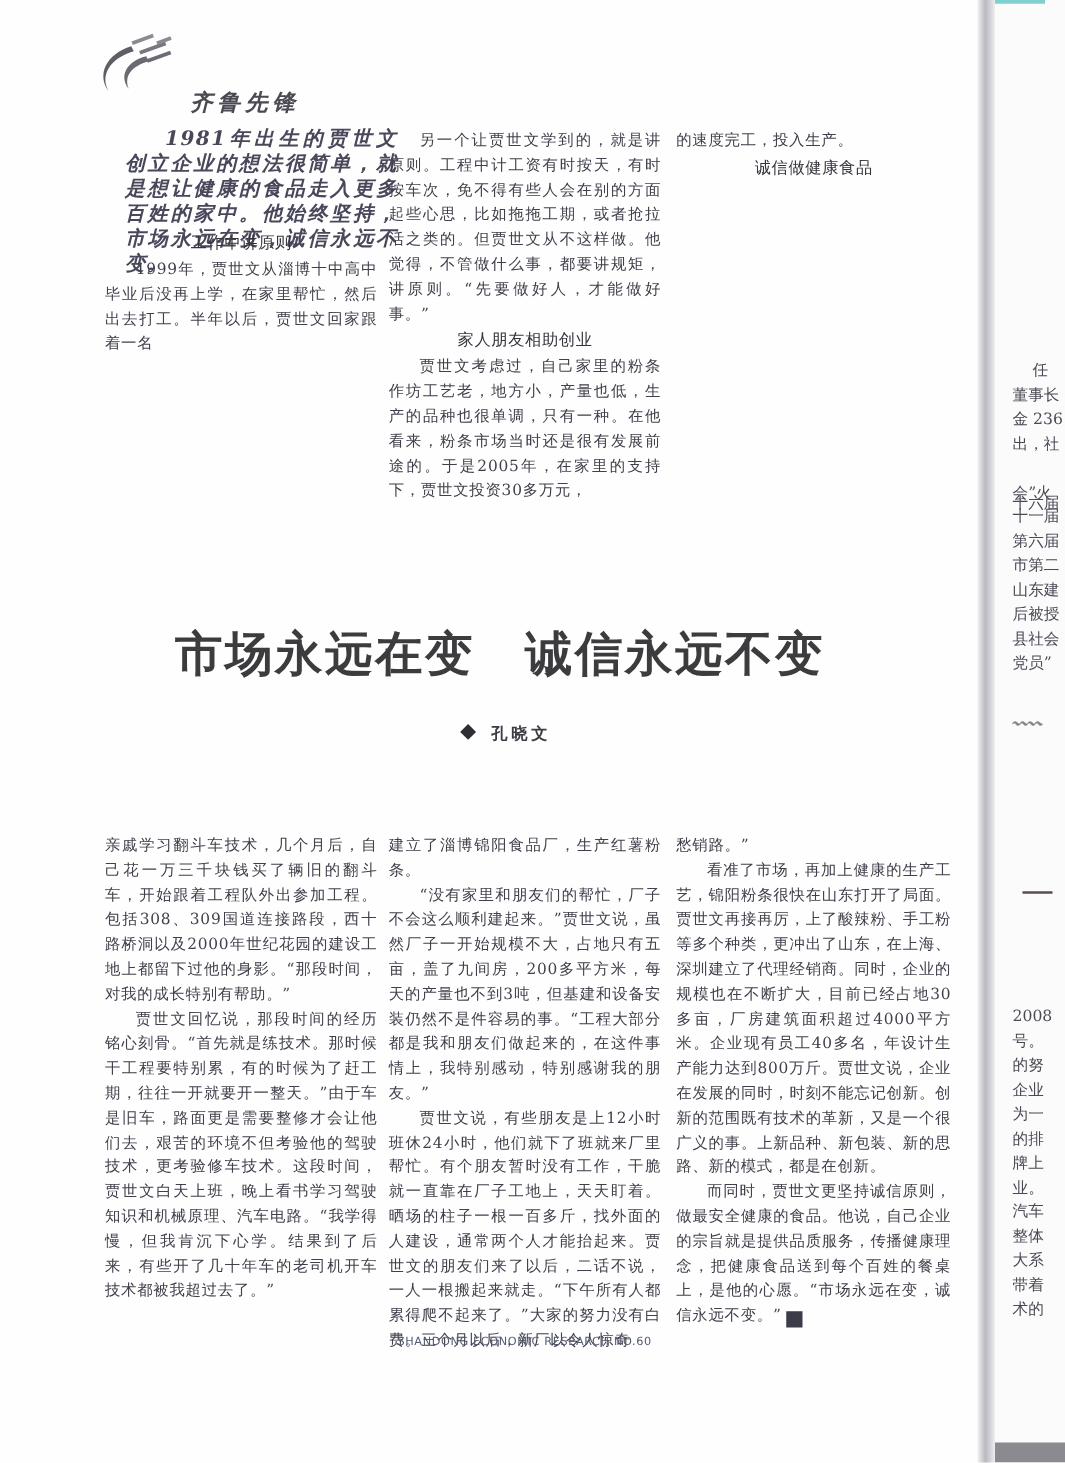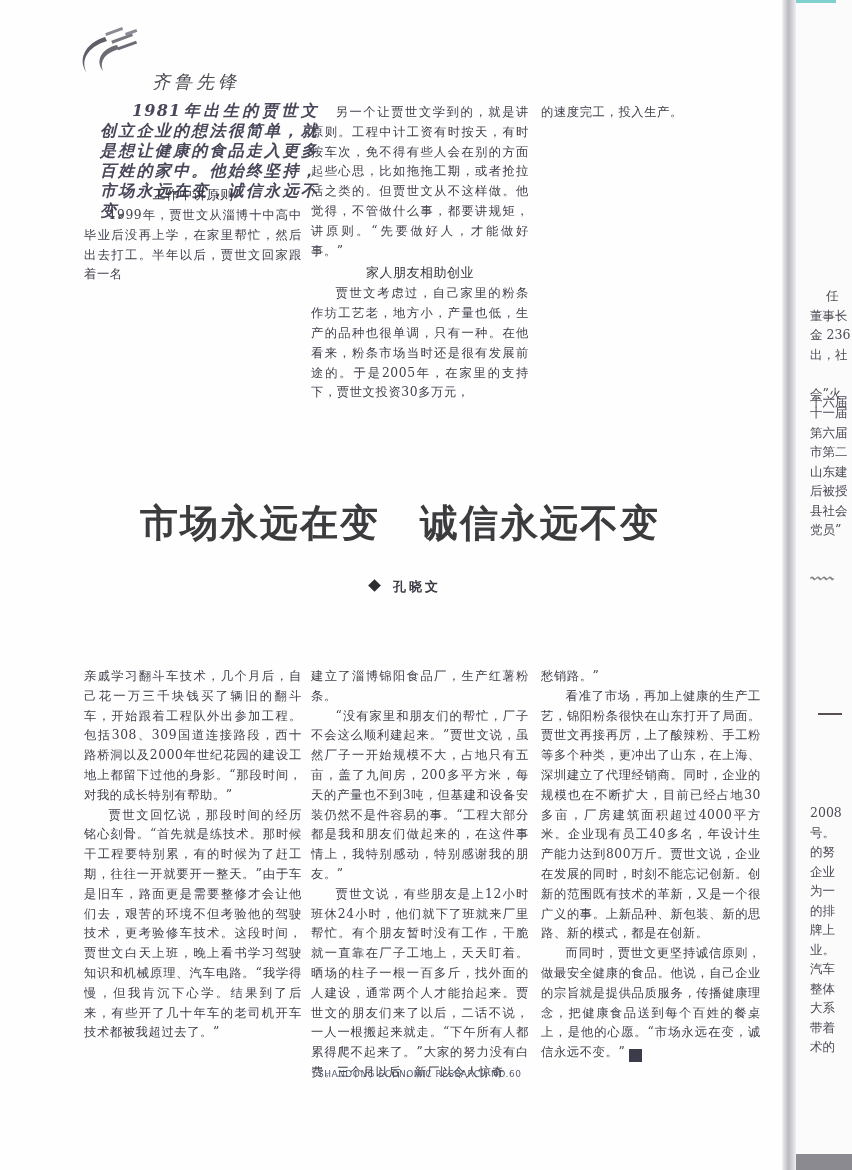--- a/index.html
+++ b/index.html
@@ -9,21 +9,21 @@
   .gutter { position:absolute; left:782px; top:0; width:14px; height:1170px;
             background:linear-gradient(to right,#f2f2f4,#b9b9bf 45%,#cfcfd4 70%,#efeff1); }
   .nextpage { position:absolute; left:796px; top:0; width:56px; height:1170px; background:#fbfbfc; overflow:hidden; }
   .nextpage .frag { position:absolute; left:14px; font-size:12.5px; line-height:19.5px; color:#4a4a55; white-space:pre; }
   .nextpage .bottombar { position:absolute; left:0; bottom:0; width:56px; height:16px; background:#8a8a90; }
   .nextpage .dash { position:absolute; left:22px; width:24px; height:2px; background:#5a4f4f; }
   .nextpage .wave { position:absolute; left:14px; font-size:12px; color:#888; }
   .nextpage .topbar { position:absolute; left:0; top:0; width:40px; height:3px; background:#7fd0cf; }
 
   .logo { position:absolute; left:75px; top:25px; width:80px; height:55px; }
-  .column-name { position:absolute; left:152px; top:70px; font-size:18px; font-weight:normal; letter-spacing:4px; color:#4a4a52; font-style:italic; }
+  .column-name { position:absolute; left:152px; top:70px; font-size:18px; font-weight:bold; letter-spacing:4px; color:#4a4a52; font-style:italic; }
 
   .lead { position:absolute; left:84px; top:101px; width:218px; font-size:16px; line-height:20px;
           font-weight:bold; font-style:italic; color:#48485a; text-indent:2em; letter-spacing:1.2px; text-align:justify;margin-left:16px; }
 
   .col { position:absolute; font-size:12.3px; line-height:19.8px; color:#40404c; text-align:justify; letter-spacing:0.6px; }
   .col p { margin:0; text-indent:2em; }
   .col p.noindent { text-indent:0; }
   .col h4 { margin:2px 0 1px 0; font-family:"DejaVu Sans", sans-serif; font-weight:normal; font-size:13px;
             text-align:center; color:#34343c; line-height:20px; letter-spacing:0.5px; }
 
@@ -71,20 +71,21 @@
   </div>
 
   <div class="col c2">
     <p>另一个让贾世文学到的，就是讲原则。工程中计工资有时按天，有时按车次，免不得有些人会在别的方面起些心思，比如拖拖工期，或者抢拉活之类的。但贾世文从不这样做。他觉得，不管做什么事，都要讲规矩，讲原则。“先要做好人，才能做好事。”</p>
     <h4>家人朋友相助创业</h4>
     <p>贾世文考虑过，自己家里的粉条作坊工艺老，地方小，产量也低，生产的品种也很单调，只有一种。在他看来，粉条市场当时还是很有发展前途的。于是2005年，在家里的支持下，贾世文投资30多万元，</p>
   </div>
 
   <div class="col c3 fade">
     <p class="noindent">的速度完工，投入生产。</p>
+    <h4>诚信做健康食品</h4>
   </div>
 
   <div class="title2">市场永远在变　诚信永远不变</div>
   <div class="byline">
     <span class="diamond"></span><span>孔晓文</span>
   </div>
 
   <div class="col b1">
     <p class="noindent">亲戚学习翻斗车技术，几个月后，自己花一万三千块钱买了辆旧的翻斗车，开始跟着工程队外出参加工程。包括308、309国道连接路段，西十路桥洞以及2000年世纪花园的建设工地上都留下过他的身影。“那段时间，对我的成长特别有帮助。”</p>
     <p>贾世文回忆说，那段时间的经历铭心刻骨。“首先就是练技术。那时候干工程要特别累，有的时候为了赶工期，往往一开就要开一整天。”由于车是旧车，路面更是需要整修才会让他们去，艰苦的环境不但考验他的驾驶技术，更考验修车技术。这段时间，贾世文白天上班，晚上看书学习驾驶知识和机械原理、汽车电路。“我学得慢，但我肯沉下心学。结果到了后来，有些开了几十年车的老司机开车技术都被我超过去了。”</p>

